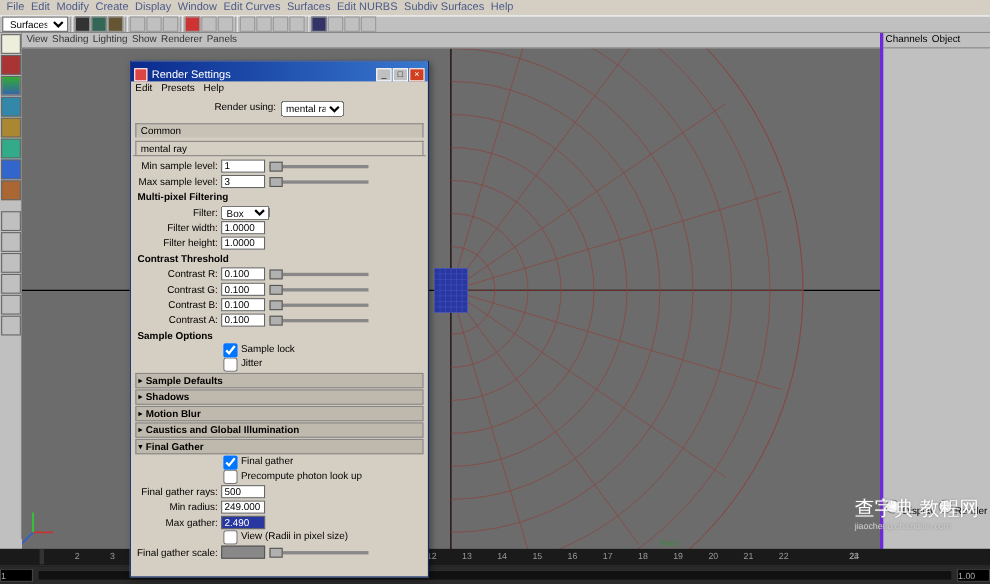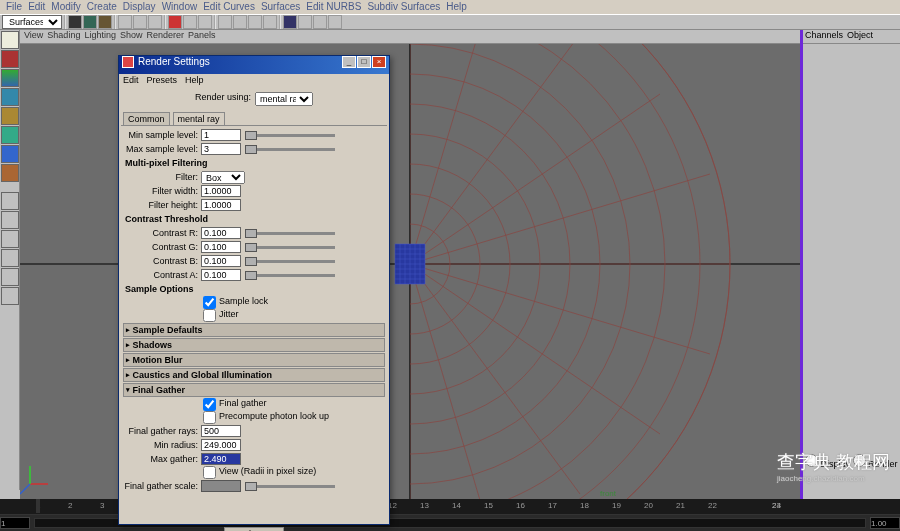--- a/index.html
+++ b/index.html
@@ -20,30 +20,30 @@
 .right-body { position:absolute; bottom:30px; left:2px; right:2px; font-size:9px; }
 .timeline { position:absolute; left:0; bottom:0; right:0; height:32px; background:#000; color:#999; }
 .timeline-ruler { height:16px; background:#1a1a1a; border-bottom:1px solid #333; position:relative; font-size:8px; }
 .timeline-ruler span { position:absolute; top:2px; }
 .timeline-bottom { height:16px; background:#2a2a2a; display:flex; align-items:center; }
 .timeline-bottom input { width:30px; height:12px; background:#000; color:#aaa; border:1px solid #444; font-size:8px; }
 .watermark { position:absolute; right:10px; bottom:48px; font-size:18px; color:#fff; font-weight:normal; text-shadow:0 0 2px #888; }
 .watermark small { font-size:8px; display:block; color:#ccc; }
 
 .dialog { position:absolute; left:118px; top:55px; width:272px; height:470px; background:#d5cec2; border:1px solid #0a2a6e; box-shadow:2px 2px 6px rgba(0,0,0,.4); }
-.dlg-title { height:18px; background:linear-gradient(to right,#0a2a8e,#3878d0); color:#fff; display:flex; align-items:flex-start; padding:0 3px; font-size:10px; }
+.dlg-title { height:18px; background:linear-gradient(to right,#0a2a8e,#3878d0); color:#fff; display:flex; align-items:flex-end; padding:0 3px; font-size:10px; }
 .dlg-title .icon { width:12px; height:12px; background:#d44; border:1px solid #fff; margin-right:4px; }
 .dlg-btns { margin-left:auto; display:flex; gap:1px; }
 .dlg-btn { width:14px; height:12px; background:#c0c0c0; border:1px solid #fff; font-size:8px; text-align:center; line-height:10px; color:#000; }
 .dlg-btn.close { background:#d04020; color:#fff; }
 .dlg-menu { height:14px; font-size:9px; padding:1px 4px; display:flex; gap:8px; }
 .dlg-body { height:calc(100% - 50px); overflow:hidden; padding:0 2px; position:relative; }
 .render-using { display:flex; justify-content:center; gap:4px; padding:4px; font-size:9px; }
 .render-using select { width:58px; height:14px; font-size:9px; }
-.tabs { display:flex; gap:3px; padding:2px 4px 0; font-size:9px; }
+.tabs { display:flex; gap:3px; padding:2px 4px 0; font-size:9px;flex-direction:column; }
 .tab { padding:1px 4px; border:1px solid #888; border-bottom:none; background:#c8c2b6; }
 .tab.active { background:#d5cec2; }
 .scroll-area { border-top:1px solid #888; height:380px; overflow-y:auto; padding:2px; position:relative; }
 .scroll-area::-webkit-scrollbar { width:12px; }
 .scroll-area::-webkit-scrollbar-track { background:#c0c0c0; }
 .scroll-area::-webkit-scrollbar-thumb { background:#808080; border:1px solid #555; }
 .row { display:flex; align-items:center; height:14px; font-size:9px; }
 .row label { width:78px; text-align:right; padding-right:3px; }
 .row input[type=text] { width:40px; height:12px; font-size:9px; border:1px solid #666; padding:0 2px; }
 .row .slider { width:90px; height:3px; background:#888; margin-left:4px; position:relative; }

